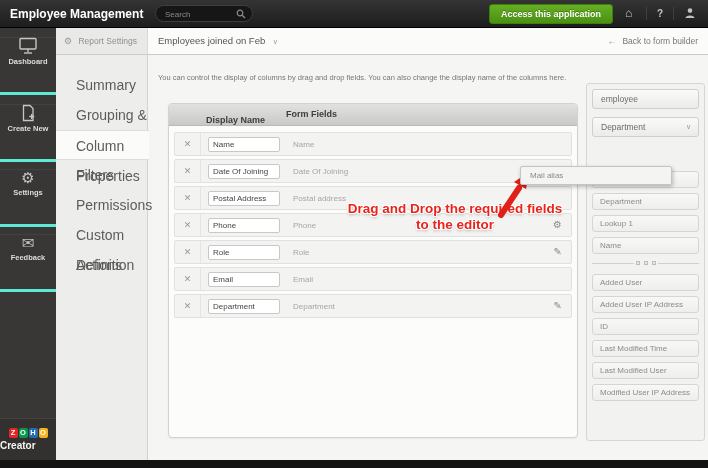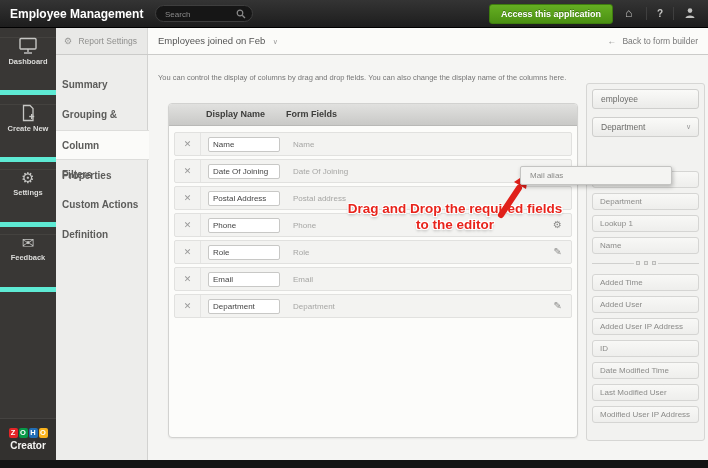--- a/index.html
+++ b/index.html
@@ -33,48 +33,48 @@
   .rs-seg { position:absolute; left:0; top:0; width:92px; height:26px; background:#e9e9e7;
             border-right:1px solid #d8d8d6; color:#8f8f8d; font-size:8.5px; line-height:26px; padding-left:8px; }
   .rs-gear { margin-right:4px; font-size:9px; color:#9a9a98; }
   .report-name { position:absolute; left:102px; top:0; line-height:26px; font-size:9.5px; color:#555; cursor:pointer; }
   .chev { color:#999; font-size:7px; margin-left:5px; }
   .back-link { position:absolute; right:10px; top:0; line-height:26px; font-size:8.5px; color:#777; cursor:pointer;text-align:center; }
   .back-link .arrow-glyph { margin-right:4px; color:#888; }
 
   
   .dark-sidebar { position:absolute; left:0; top:28px; width:56px; height:432px; background:#393735; z-index:6; }
-  .nav-item { height:58px; border-bottom:5px solid #5eead4; box-shadow:inset 0 1px 0 #44423f;
+  .nav-item { height:58px; border-bottom:3px solid #5eead4; box-shadow:inset 0 1px 0 #44423f;
               text-align:center; cursor:pointer; }
   .nav-ico { display:block; margin:9px auto 2px; }
   .nav-glyph { display:block; text-align:center; color:#c6c6c4; font-size:15px; line-height:18px; margin:7px 0 1px; }
   .nav-label { display:block; text-align:center; color:#dcdcda; font-size:7.5px; font-weight:bold; }
   .logo-block { position:absolute; left:0; bottom:0; width:56px; height:42px; background:#33312f;
                 border-top:1px solid #454341; padding-top:5px; }
   .zl-row { text-align:center; line-height:11px; }
   .zl { display:inline-block; width:9px; height:10px; border-radius:2px; color:#fff; font-size:7.5px;
         font-weight:bold; line-height:10px; text-align:center; margin:0 0.5px; }
-  .creator { text-align:center; color:#f4f4f2; font-size:10px; font-weight:bold; margin-top:2px; }
+  .creator { color:#f4f4f2; font-size:10px; font-weight:bold; margin-top:2px; }
 
   
   .settings-sidebar { position:absolute; left:56px; top:55px; width:92px; height:405px;
                       background:#ededeb; border-right:1px solid #d2d2d0; z-index:4; }
   #menu-items { padding-top:15px; }
-  .menu-item { height:30px; line-height:30px; padding-left:6px; font-size:10px; color:#5c5c5a; cursor:pointer;font-weight:bold; }
+  .menu-item { height:30px; line-height:30px; padding-left:20px; font-size:14px; color:#5c5c5a; cursor:pointer; }
   .menu-item.active { background:#fbfbf9; border-top:1px solid #dddddb; border-bottom:1px solid #dddddb;
                       width:93px; position:relative; z-index:5; }
 
   
   .main { position:absolute; left:148px; top:55px; width:435px; height:405px; background:#f5f5f3; }
   .desc { position:absolute; left:10px; top:18px; width:425px; font-size:7.5px; color:#777; white-space:nowrap; }
   .panel { position:absolute; left:20px; top:48px; width:410px; height:335px; background:#fcfcfa;
            border:1px solid #d2d2d0; border-radius:4px; box-shadow:0 1px 2px rgba(0,0,0,.06); }
   .panel-header { height:22px; background:linear-gradient(#e1e1df,#c9c9c7); border-bottom:1px solid #b9b9b7;
                   border-radius:3px 3px 0 0; position:relative; }
-  .th1 { position:absolute; left:37px; top:5px; font-size:9px; font-weight:bold; color:#3d3d3b; }
+  .th1 { position:absolute; left:37px; top:11px; font-size:9px; font-weight:bold; color:#3d3d3b; }
   .th2 { position:absolute; left:117px; top:5px; font-size:9px; font-weight:bold; color:#3d3d3b; }
   #table-rows { padding:6px 5px 0 5px; }
   .trow { position:relative; height:24px; margin-bottom:3px; background:#f3f3f1; border:1px solid #e1e1df;
           border-radius:2px; display:flex; align-items:center; }
   .x { width:26px; text-align:center; color:#999; font-size:9px; line-height:22px; align-self:stretch;
        border-right:1px solid #e4e4e2; cursor:pointer; }
   .dn-input { margin-left:7px; width:72px; height:15px; border:1px solid #c8c8c6; border-radius:2px;
               background:#fff; font-size:8px; color:#444; padding:0 4px; font-family:inherit; }
   .ff { margin-left:13px; font-size:8px; color:#a6a6a4; }
   .ricon { margin-left:auto; margin-right:9px; color:#8c8c8a; font-size:10px; cursor:pointer; line-height:12px; }
@@ -175,20 +175,21 @@
       <div class="creator">Creator</div>
     </div>
   </div>
 
   <div class="settings-sidebar">
     <div id="menu-items">
         <div class="menu-item">Summary</div>
         <div class="menu-item">Grouping &amp; Sorting</div>
         <div class="menu-item active">Column Properties</div>
         <div class="menu-item">Filters</div>
+        <div class="menu-item">Permissions</div>
         <div class="menu-item">Custom Actions</div>
         <div class="menu-item">Definition</div>
       </div>
   </div>
 
   <div class="main">
     <div class="desc">You can control the display of columns by drag and drop fields. You can also change the display name of the columns here.</div>
     <div class="panel">
       <div class="panel-header">
         <span class="th1">Display Name</span>
@@ -261,25 +262,24 @@
           <div class="fitem">Name</div>
         </div>
       <div class="fp-divider">
           <span></span>
           <i></i>
           <i></i>
           <i></i>
           <span></span>
         </div>
       <div id="system-items">
-          <div class="fitem">Added Time</div>
           <div class="fitem">Added User</div>
           <div class="fitem">Added User IP Address</div>
           <div class="fitem">ID</div>
-          <div class="fitem">Date Modified Time</div>
+          <div class="fitem">Last Modified Time</div>
           <div class="fitem">Last Modified User</div>
           <div class="fitem">Modified User IP Address</div>
         </div>
     </div>
   </div>
 
   <div class="bottombar"></div>
 </div>
 
 </body></html>

